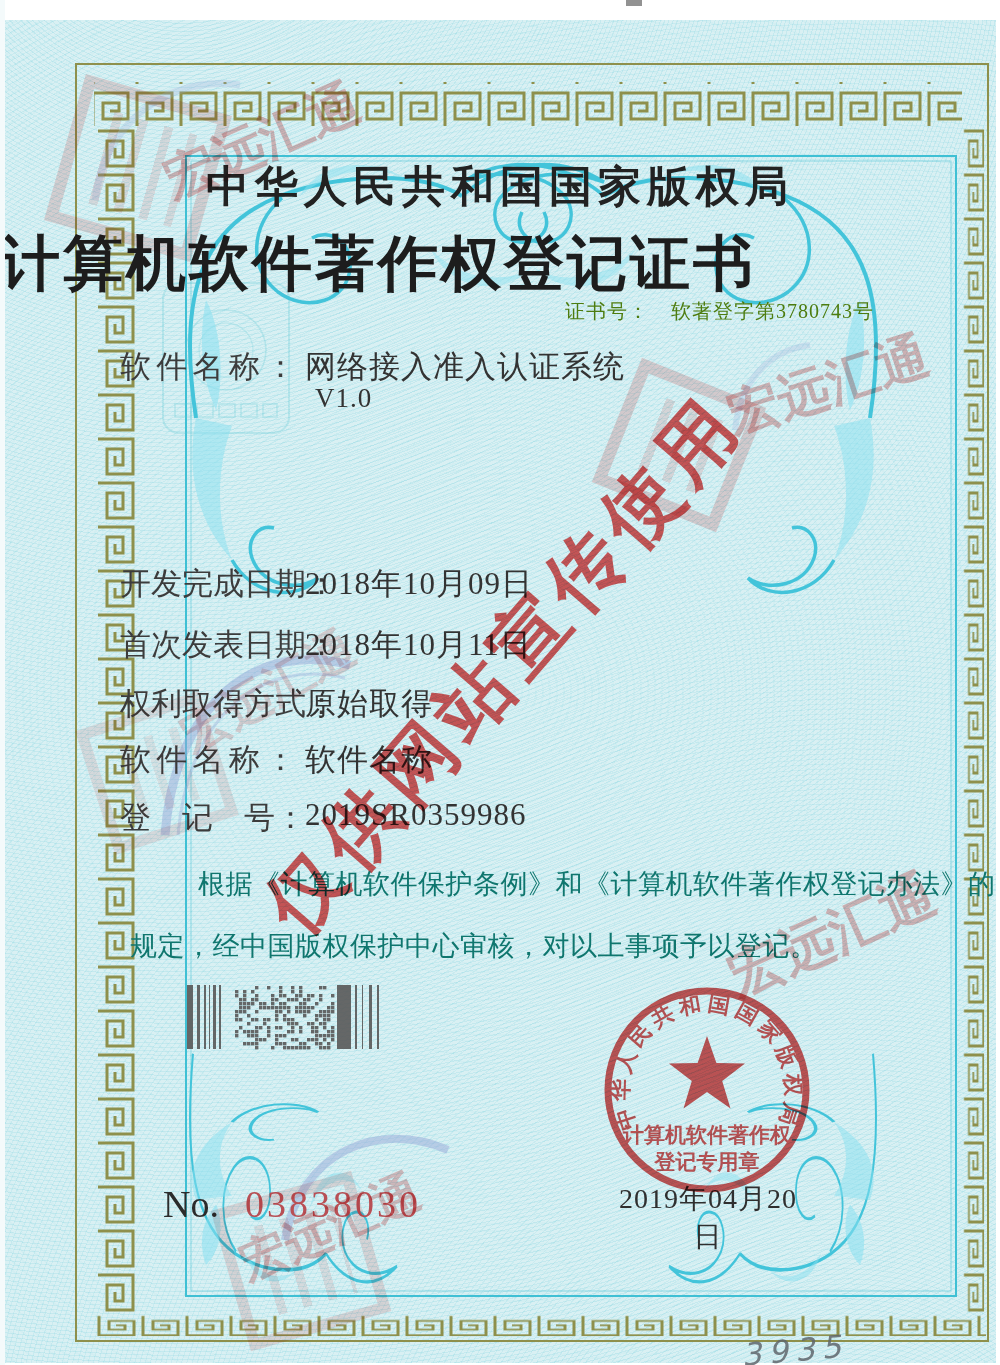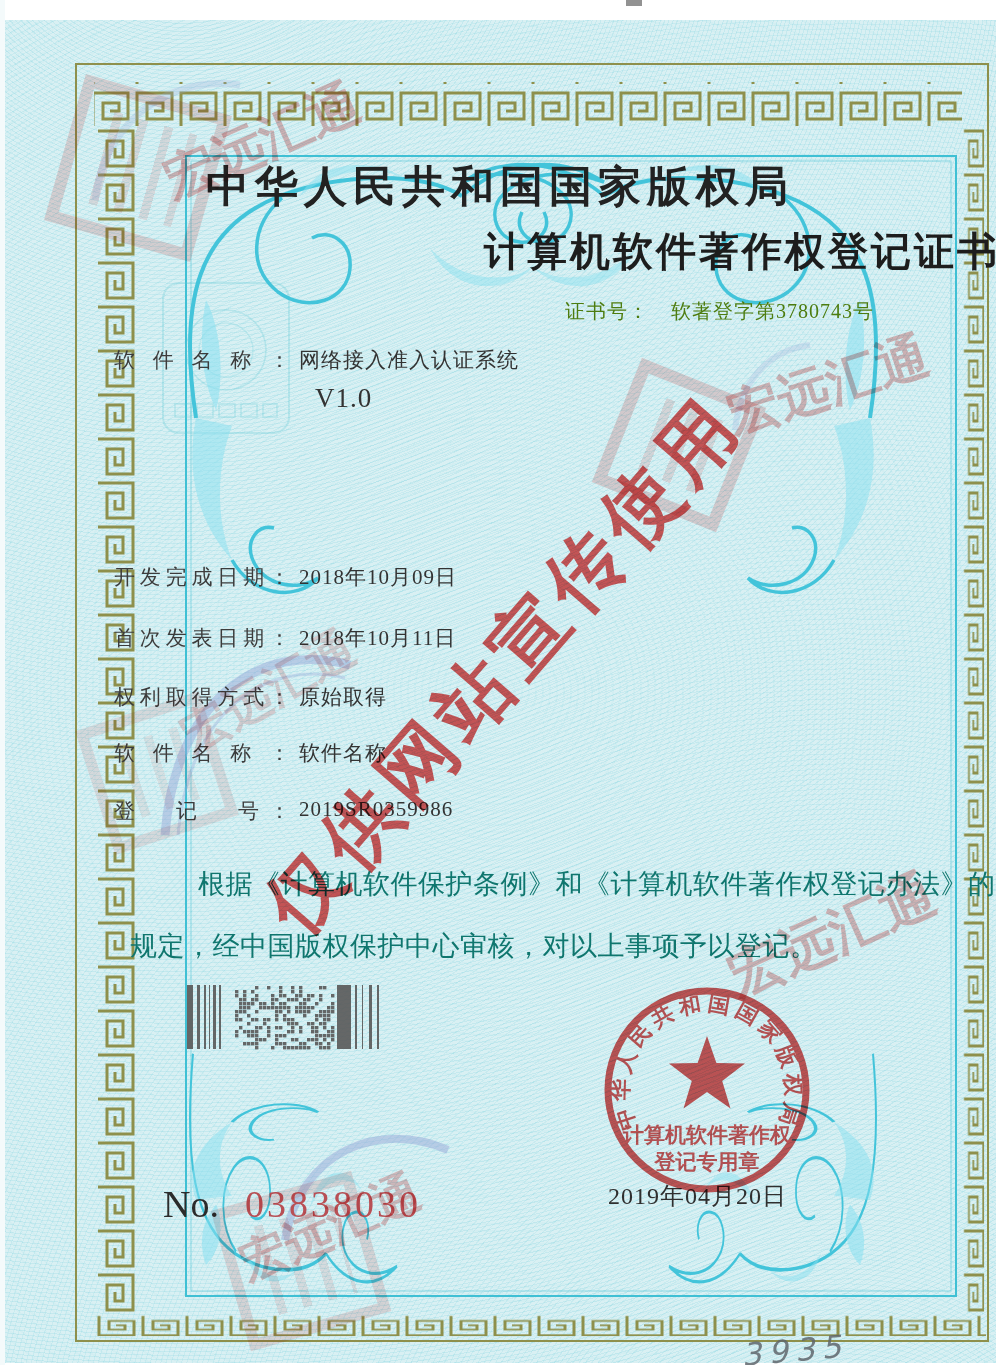--- a/index.html
+++ b/index.html
@@ -10,33 +10,33 @@
     background-color:var(--c-background,#d9f0f3);
     background-image:
       repeating-radial-gradient(circle at 18% -12%, rgba(88,198,214,.16) 0 1px, rgba(0,0,0,0) 1px 4px),
       repeating-radial-gradient(circle at 85% 115%, rgba(88,198,214,.13) 0 1px, rgba(0,0,0,0) 1px 5px),
       repeating-radial-gradient(circle at 50% 50%, rgba(120,210,222,.07) 0 2px, rgba(0,0,0,0) 2px 7px);}
   #deco{position:absolute;left:0;top:0;z-index:2;}
   .content{position:absolute;inset:0;z-index:3;}
   .abs{position:absolute;}
   .authority{left:0;right:0;top:158px;text-align:center;font-size:43px;font-weight:700;
              letter-spacing:6px;color:#222;}
-  .cert-title{left:0;right:0;top:224px;text-align:right;font-size:40px;font-weight:700;
+  .cert-title{left:0;right:0;top:224px;text-align:left;font-size:60px;font-weight:700;
               letter-spacing:3px;color:#1d1d1d;}
   .certno{top:298px;right:126px;font-size:20px;color:#4d7c0f;letter-spacing:1px;}
   .certno .gap{display:inline-block;width:22px;}
-  .frow{left:114px;font-size:21px;white-space:nowrap;}
+  .frow{left:120px;font-size:31px;white-space:nowrap;}
   .flabel{display:inline-block;width:176px;text-align:justify;text-align-last:justify;
           color:#3c3c3c;vertical-align:top;}
   .fvalue{position:absolute;left:185px;color:#333;letter-spacing:1px;}
   .v2{left:315px;font-size:27px;color:#333;letter-spacing:1px;}
   .stmt{left:130px;width:790px;font-size:27px;color:#0f766e;letter-spacing:.5px;white-space:nowrap;}
   .serial{left:163px;top:1182px;font-size:38px;color:#2b2b2b;}
   .serial .num{color:var(--c-serial-red,#b85055);letter-spacing:3px;margin-left:26px;}
-  .issue-date{left:608px;top:1180px;width:200px;font-size:24px;
+  .issue-date{left:608px;top:1180px;width:200px;text-align:center;font-size:28px;
               color:#2f2f2f;letter-spacing:1px;}
   #barcode{position:absolute;left:185px;top:984px;}
   #barcode rect{fill:#585858;opacity:.9;}
   
   .wm{position:absolute;z-index:5;mix-blend-mode:multiply;white-space:nowrap;pointer-events:none;}
   .wm-brand{font-family:"DejaVu Sans","Liberation Sans",sans-serif;font-weight:700;
             color:var(--c-brand-pink,#e07878);transform-origin:center;}
   .wm-logo{border-style:solid;border-color:rgba(224,92,92,.5);
            background:repeating-linear-gradient(90deg,rgba(224,92,92,.35) 0 9px,rgba(0,0,0,0) 9px 26px);
            background-clip:content-box;padding:16px;}

